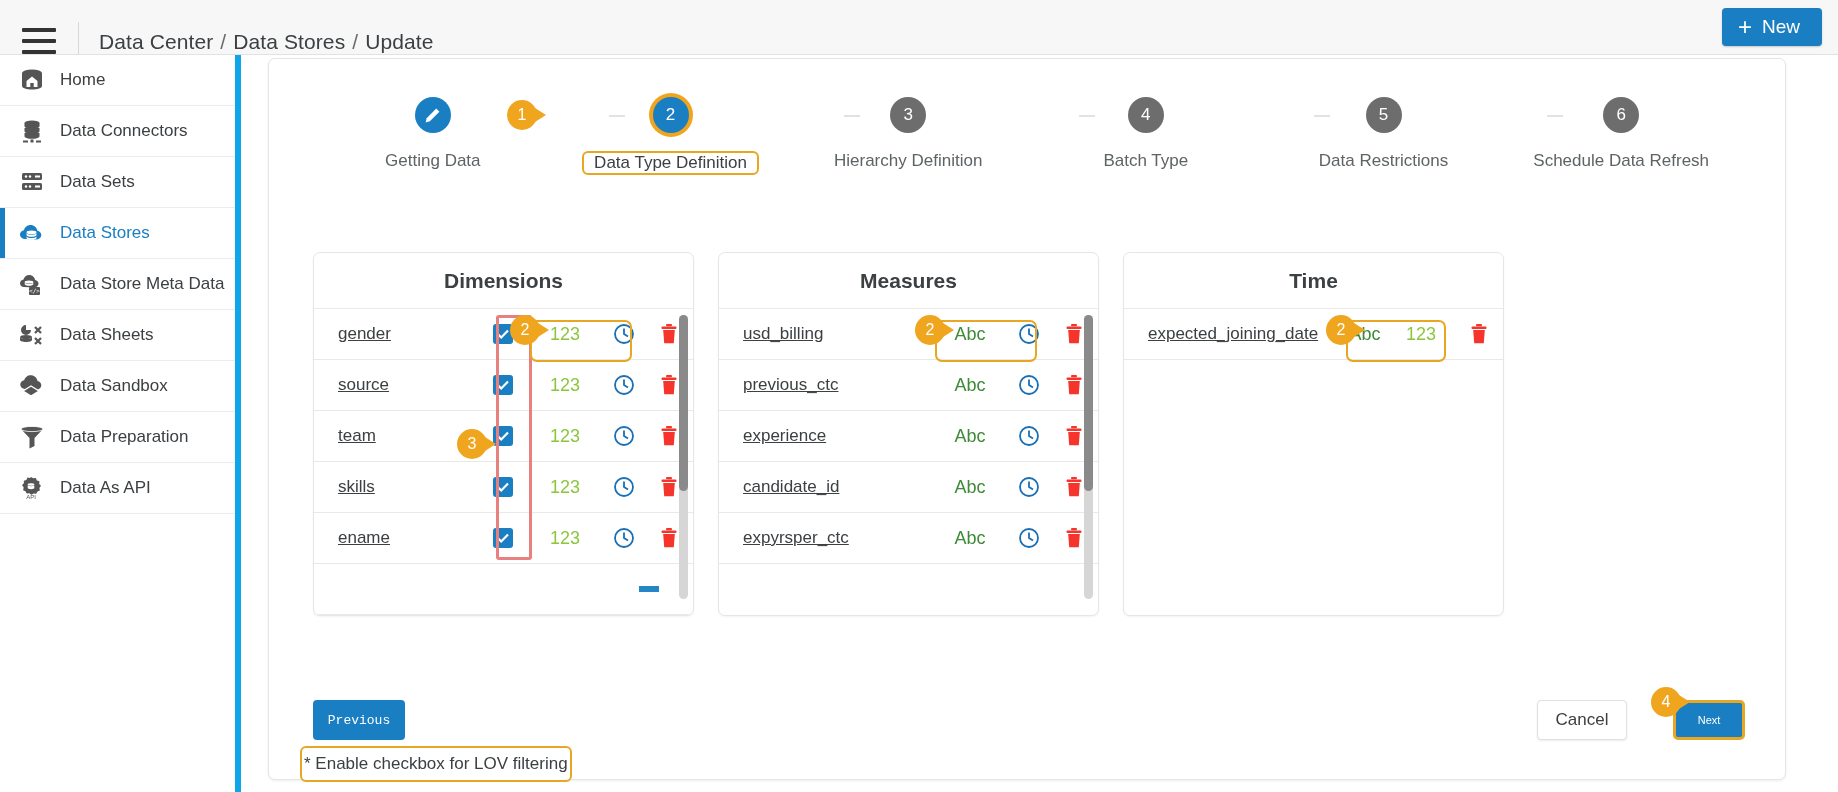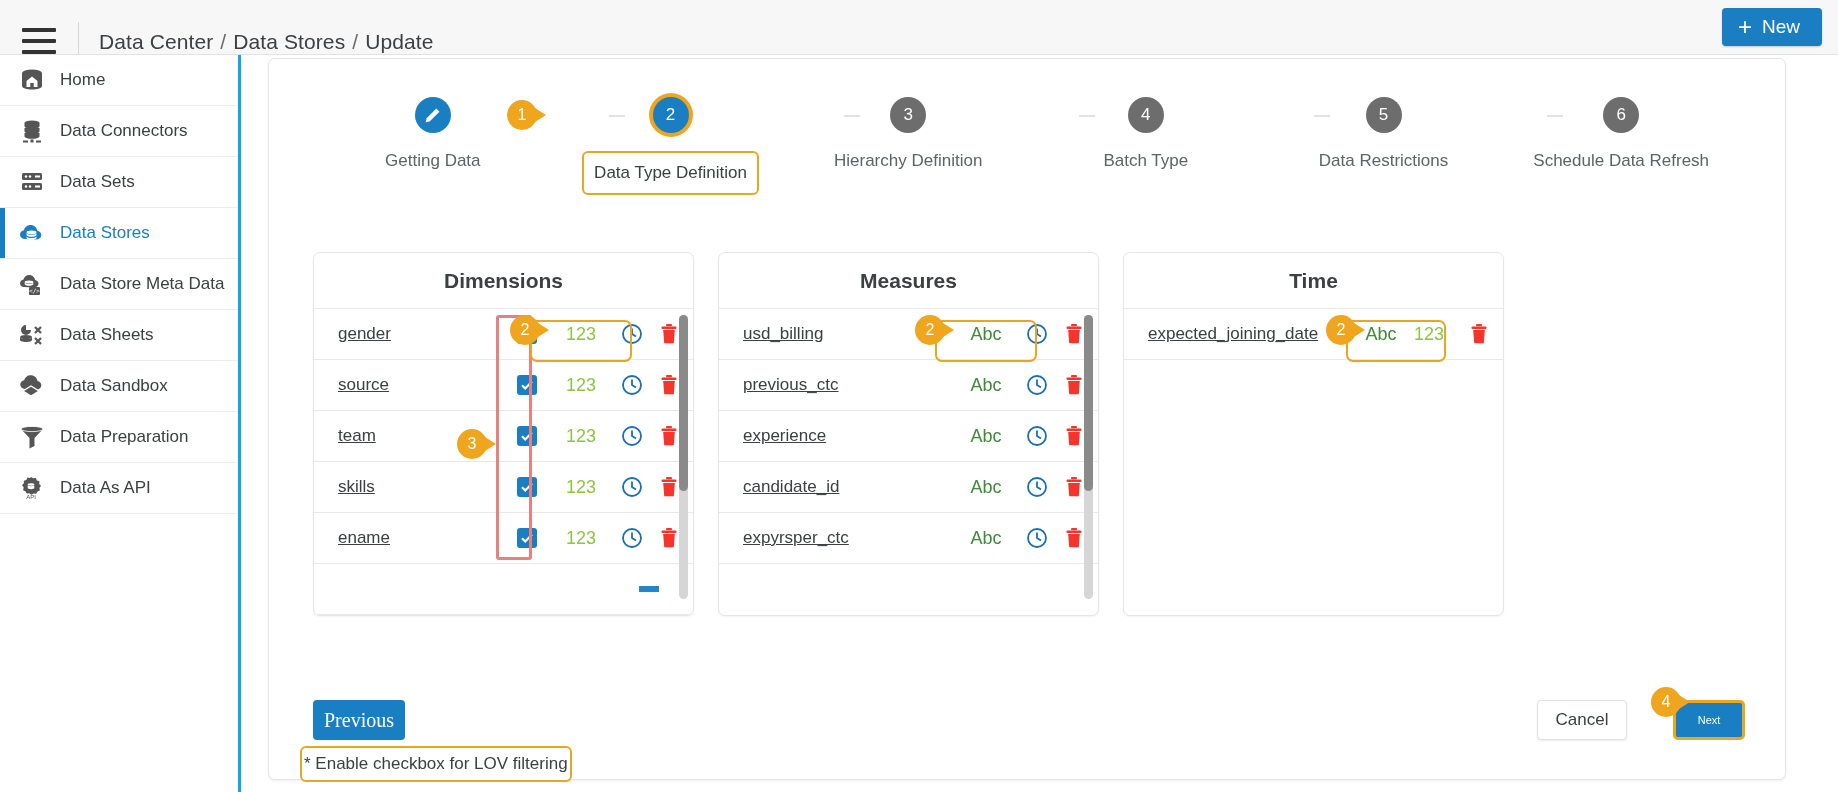--- a/index.html
+++ b/index.html
@@ -30,21 +30,21 @@
     height:38px; padding:0 22px 0 16px; font-size:19px;
     display:flex; align-items:center; gap:10px; cursor:pointer;
     font-family:"Liberation Sans", sans-serif;
     box-shadow:0 1px 2px rgba(0,0,0,.2);
   }
   .new-btn .plus{ font-size:24px; line-height:1; font-weight:400;}
 
   
   .sidebar{
     position:absolute; left:0; top:55px; width:241px; height:737px;
-    background:#fff; border-right:3px solid #0ea5e9;
+    background:#fff; border-right:6px solid #0ea5e9;
   }
   .side-item{
     height:51px; display:flex; align-items:center; gap:14px;
     padding-left:18px; border-bottom:1px solid #ececec;
     font-size:17px; color:#3c4043; cursor:pointer; position:relative;
   }
   .side-item.active{ color:#1a7ec2; }
   .side-item.active:before{
     content:""; position:absolute; left:0; top:0; bottom:0; width:5px; background:#1a7ec2;
   }
@@ -66,21 +66,21 @@
   .circle{
     width:36px;height:36px;border-radius:50%;
     display:flex;align-items:center;justify-content:center;
     font-size:17px;color:#fff;background:#6d6d6d; position:relative; z-index:3;
   }
   .circle.done{ background:#1a7ec2; }
   .circle.current{ background:#1a7ec2; box-shadow:0 0 0 4px #f0a51e; }
   .pencil{ width:17px;height:17px;}
   .step-label{ margin-top:18px; font-size:17px; color:#5e6366; white-space:nowrap;}
   .step-label.boxed{
-    border:2px solid #e8a723; border-radius:6px; padding:10px 10px; color:#3c4043;text-align:center;
+    border:2px solid #e8a723; border-radius:6px; padding:0 10px; color:#3c4043;text-align:center;
   }
   .connector{
     position:absolute; top:18px; height:2px; background:#e2e2e2; z-index:1;
   }
 
   
   .panels{ position:absolute; left:44px; top:193px; display:flex; gap:24px; }
   .panel{
     width:381px; height:364px; border:1px solid #e6e6e6; border-radius:7px;
     background:#fff; box-shadow:0 1px 2px rgba(0,0,0,.05);
@@ -91,21 +91,21 @@
     font-size:21px; font-weight:bold; color:#3c4043;
     border-bottom:1px solid #eaeaea;
   }
   .panel-body{ flex:1; position:relative; overflow:hidden; }
   .rows{ position:absolute; left:0; top:0; right:0; }
   .row{
     height:51px; display:flex; align-items:center;
     border-bottom:1px solid #e8e8e8; padding:0 14px 0 24px;
   }
   .row .rname{ flex:1; font-size:17px; color:#3c4043; white-space:nowrap;text-decoration:underline;}
-  .row .rctl{ display:flex; align-items:center; gap:0; }
+  .row .rctl{ display:flex; align-items:center; gap:8px; }
   .chk{
     width:20px;height:20px;background:#1a7ec2;border-radius:3px;
     display:flex;align-items:center;justify-content:center; cursor:pointer;
     margin-right:20px;
   }
   .chk svg{ display:block; }
   .type-num{ font-size:18px; color:#8cc63f; width:48px; text-align:center; cursor:pointer;}
   .type-abc{ font-size:18px; color:#3d8b37; width:48px; text-align:center; cursor:pointer;}
   .clock{ width:22px;height:22px; margin:0 16px; cursor:pointer;}
   .trash{ width:20px;height:22px; cursor:pointer;}
@@ -134,21 +134,21 @@
 
   
   .lov-note{
     position:absolute; left:31px; top:687px; border:2px solid #e8a723;
     border-radius:6px; padding:6px 2px; font-size:17px; color:#3c4043;
     background:#fff; z-index:4;
   }
   .btn-prev{
     position:absolute; left:44px; top:641px; width:92px; height:40px;
     background:#1a7ec2; color:#fff; border:none; border-radius:4px;
-    font-size:20px; cursor:pointer; font-family:Liberation Serif, serif;
+    font-size:13px; cursor:pointer; font-family:Liberation Mono, monospace;
   }
   .btn-cancel{
     position:absolute; right:158px; top:641px; width:90px;height:40px;
     background:#fff; color:#3c4043; border:1px solid #e0e0e0; border-radius:4px;
     font-size:17px; cursor:pointer; font-family:"Liberation Sans",sans-serif;
     box-shadow:0 1px 2px rgba(0,0,0,.08);
   }
   .btn-next{
     position:absolute; right:40px; top:641px; width:72px;height:40px;
     background:#1a7ec2; color:#fff; border:3px solid #e8a723; border-radius:5px;

